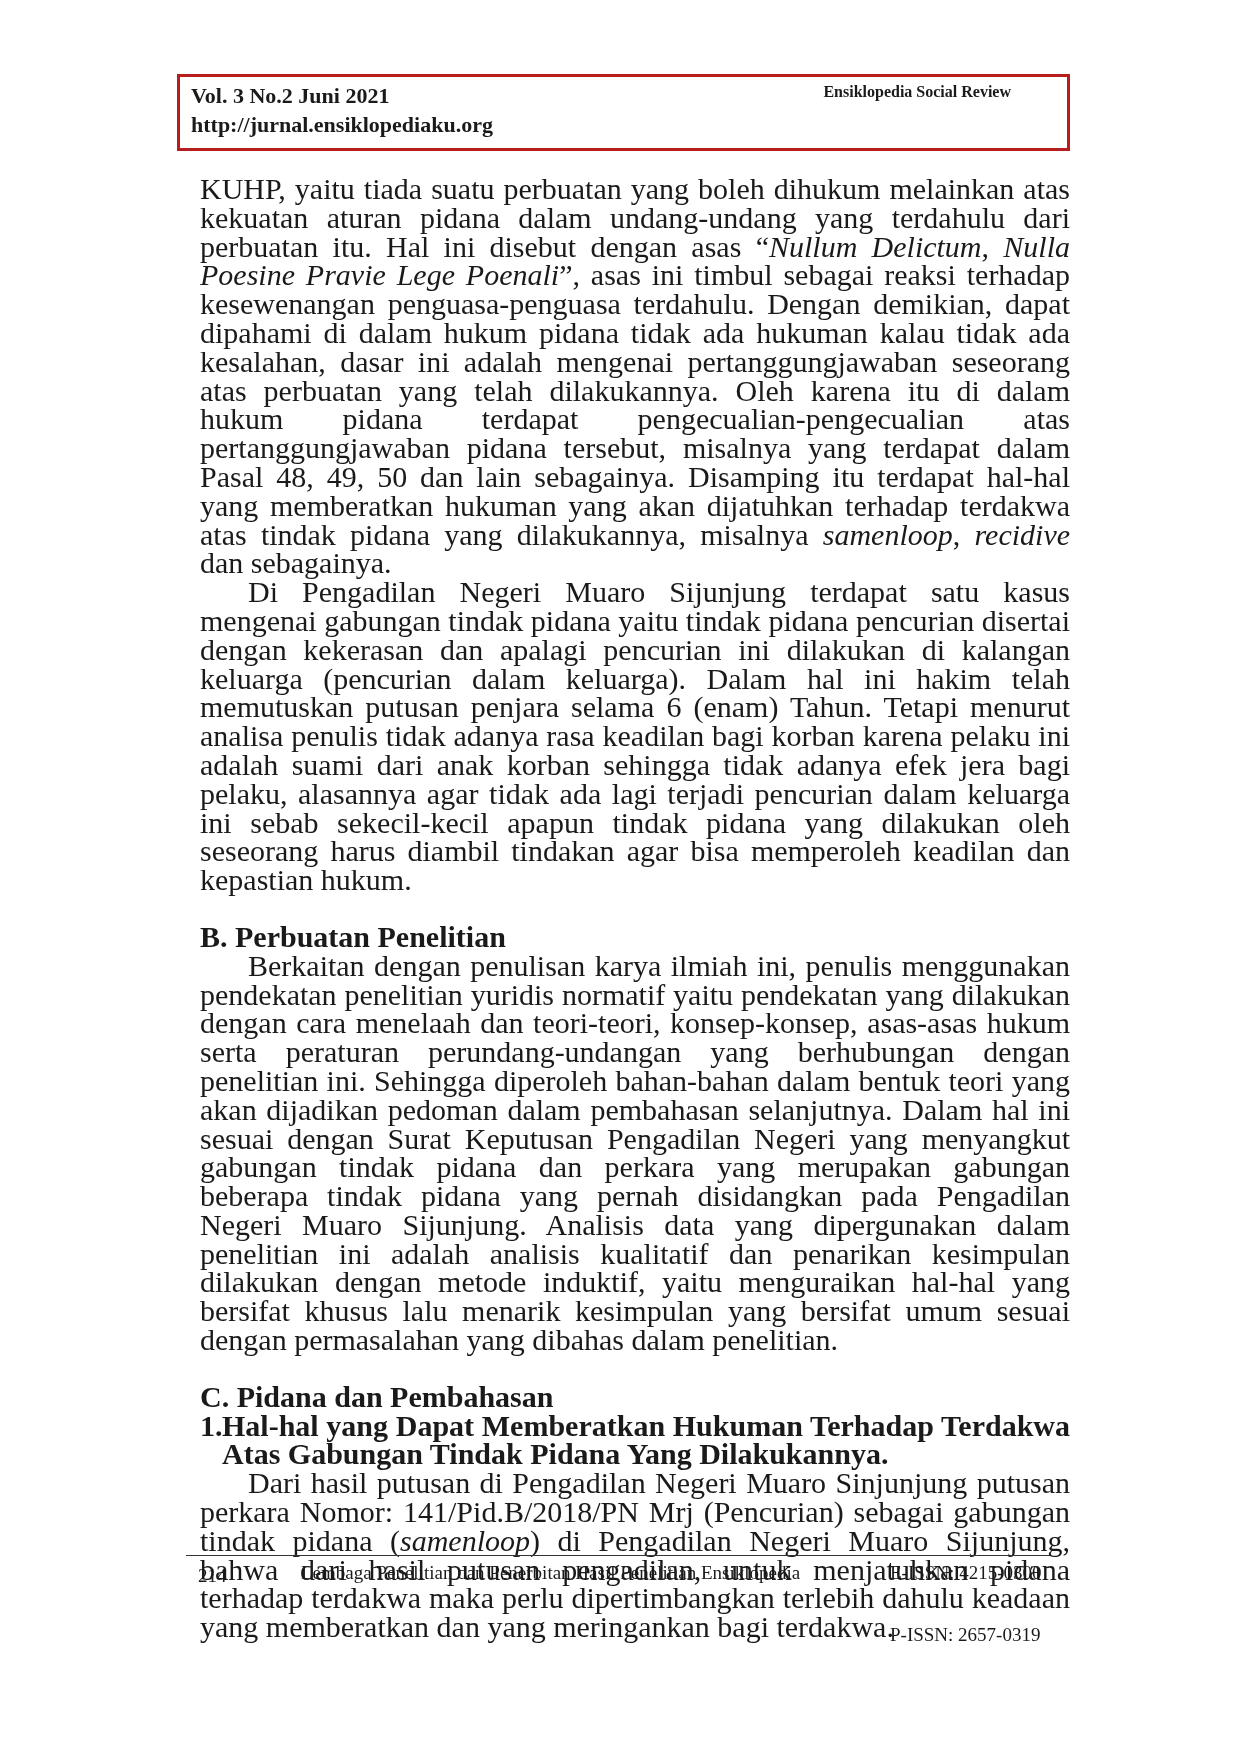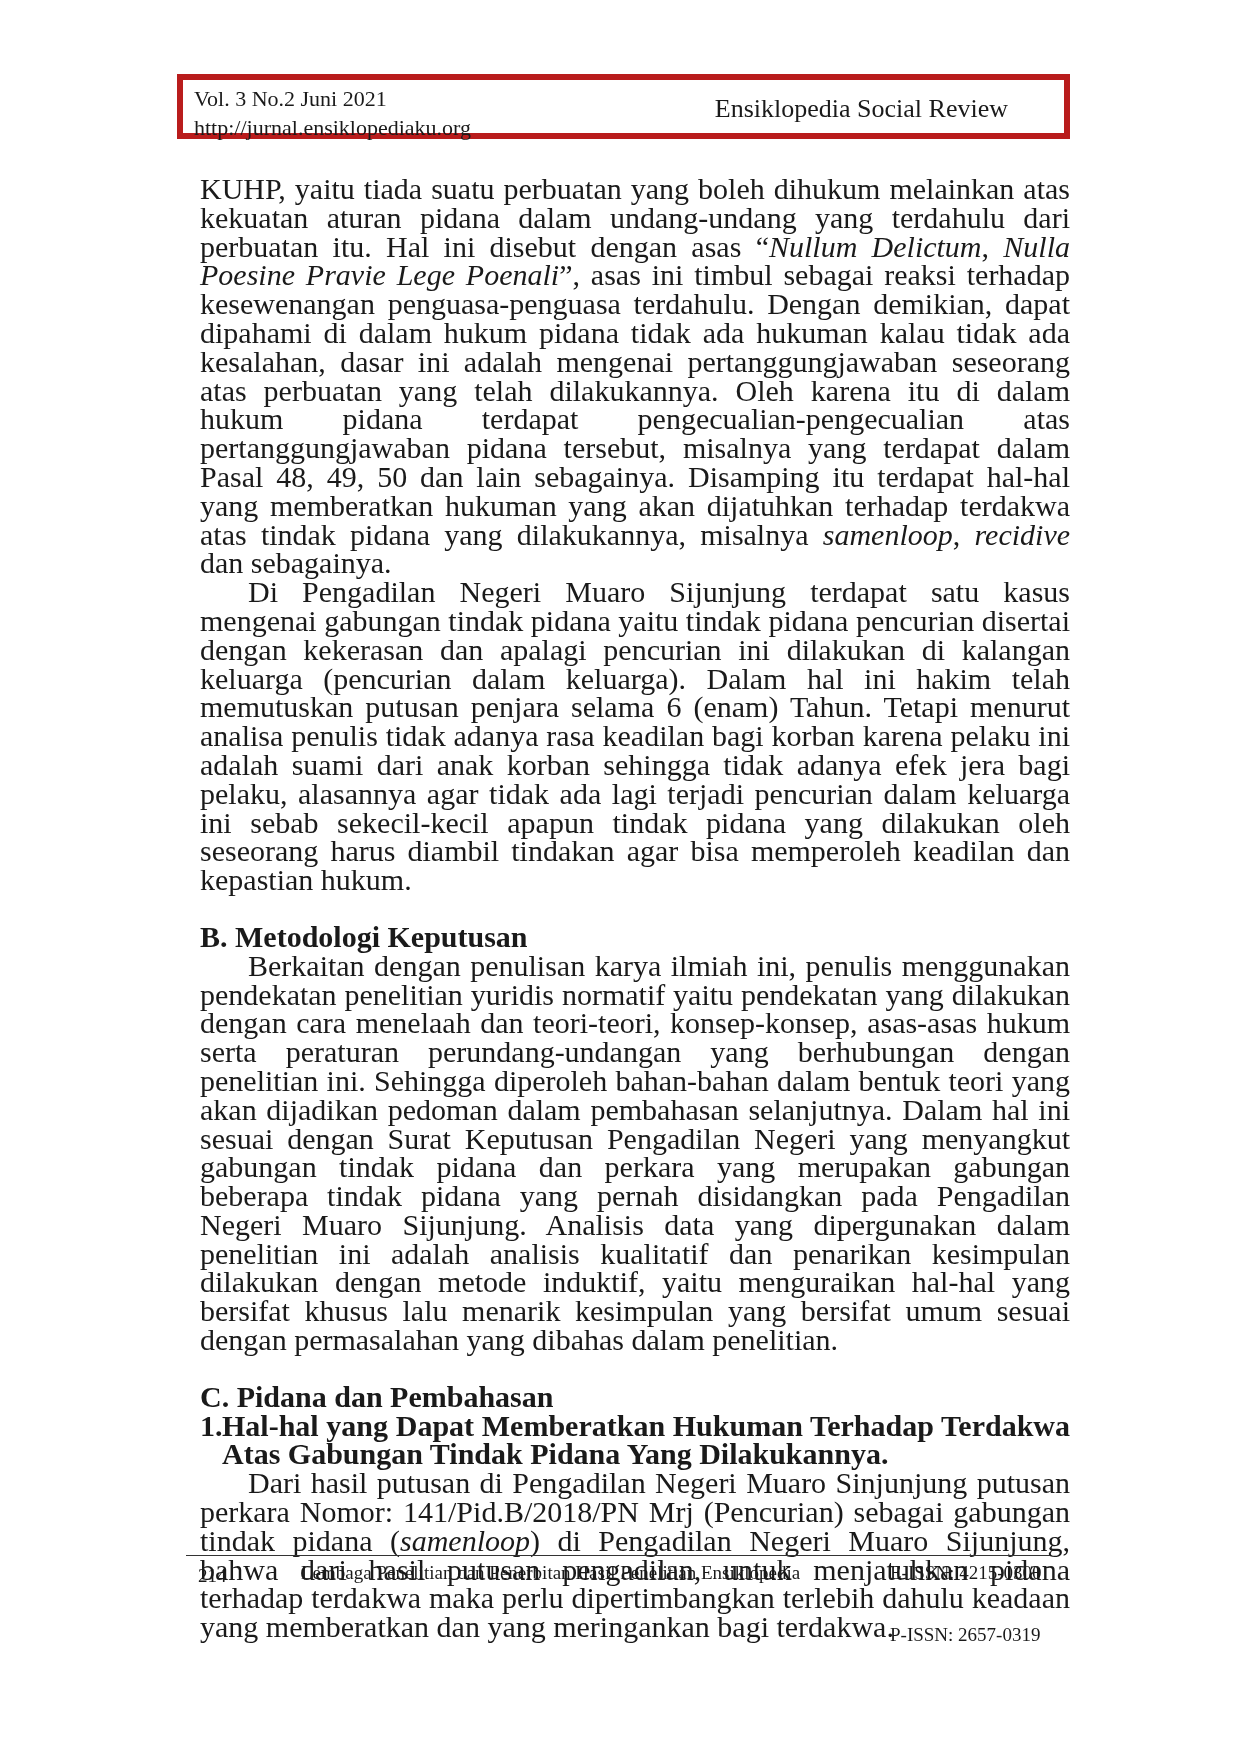--- a/index.html
+++ b/index.html
@@ -1,22 +1,22 @@
 <!DOCTYPE html>
 <html><head>
   <meta charset="utf-8">
   <style>
     html, body { margin: 0; padding: 0; background: #ffffff; }
     body { width: 1240px; height: 1754px; position: relative; overflow: hidden;
            font-family: "Liberation Serif", "DejaVu Serif", serif; color: #1a1a1a; }
-    .header-box { position: absolute; left: 177px; top: 74px; width: 893px; height: 65px;
-                  border: 6px solid #b91c1c; box-sizing: border-box; }
+    .header-box { position: absolute; left: 177px; top: 74px; width: 893px; height: 77px;
+                  border: 3px solid #b91c1c; box-sizing: border-box; font-weight: bold; }
     .header-box .vol { position: absolute; left: 11px; top: 6px; font-size: 22px; }
     .header-box .url { position: absolute; left: 11px; top: 35px; font-size: 22px; }
-    .header-box .journal { position: absolute; right: 56px; top: 6px; font-size: 26px; margin-top: 8px; }
+    .header-box .journal { position: absolute; right: 56px; top: 6px; font-size: 16px; }
     .content { position: absolute; left: 200px; top: 175px; width: 870px; font-size: 30px; line-height: 28.8px; }
     .content p { margin: 0; text-align: justify; }
     .indent { text-indent: 48px; }
     .section-head { font-weight: bold; margin: 0; }
     .gap { height: 28px; }
     .list-head { font-weight: bold; display: flex; margin: 0; }
     .list-head .num { width: 22px; flex: none; }
     .list-head .txt { flex: 1; text-align: justify; }
     .footer-rule { position: absolute; left: 186px; top: 1555px; width: 864px; height: 1px; background: #333; }
     .footer { position: absolute; top: 1562px; left: 0; width: 1240px; font-size: 19px; }
@@ -34,21 +34,21 @@
   <span class="url">http://jurnal.ensiklopediaku.org</span>
   <span class="journal">Ensiklopedia Social Review</span>
 </div>
 
 <div class="content">
   <p><span>KUHP, yaitu tiada suatu perbuatan yang boleh dihukum melainkan atas kekuatan aturan pidana dalam undang-undang yang terdahulu dari perbuatan itu. Hal ini disebut dengan asas “</span><i>Nullum Delictum</i><span>, </span><i>Nulla Poesine Pravie Lege Poenali</i><span>”, asas ini timbul sebagai reaksi terhadap kesewenangan penguasa-penguasa terdahulu. Dengan demikian, dapat dipahami di dalam hukum pidana tidak ada hukuman kalau tidak ada kesalahan, dasar ini adalah mengenai pertanggungjawaban seseorang atas perbuatan yang telah dilakukannya. Oleh karena itu di dalam hukum pidana terdapat pengecualian-pengecualian atas pertanggungjawaban pidana tersebut, misalnya yang terdapat dalam Pasal 48, 49, 50 dan lain sebagainya. Disamping itu terdapat hal-hal yang memberatkan hukuman yang akan dijatuhkan terhadap terdakwa atas tindak pidana yang dilakukannya, misalnya </span><i>samenloop</i><span>, </span><i>recidive</i><span> dan sebagainya.</span></p>
 
   <p class="indent">Di Pengadilan Negeri Muaro Sijunjung terdapat satu kasus mengenai gabungan tindak pidana yaitu tindak pidana pencurian disertai dengan kekerasan dan apalagi pencurian ini dilakukan di kalangan keluarga (pencurian dalam keluarga). Dalam hal ini hakim telah memutuskan putusan penjara selama 6 (enam) Tahun. Tetapi menurut analisa penulis tidak adanya rasa keadilan bagi korban karena pelaku ini adalah suami dari anak korban sehingga tidak adanya efek jera bagi pelaku, alasannya agar tidak ada lagi terjadi pencurian dalam keluarga ini sebab sekecil-kecil apapun tindak pidana yang dilakukan oleh seseorang harus diambil tindakan agar bisa memperoleh keadilan dan kepastian hukum.</p>
 
   <div class="gap"></div>
-  <p class="section-head">B. Metodologi Keputusan</p>
+  <p class="section-head">B. Perbuatan Penelitian</p>
   <p class="indent">Berkaitan dengan penulisan karya ilmiah ini, penulis menggunakan pendekatan penelitian yuridis normatif yaitu pendekatan yang dilakukan dengan cara menelaah dan teori-teori, konsep-konsep, asas-asas hukum serta peraturan perundang-undangan yang berhubungan dengan penelitian ini. Sehingga diperoleh bahan-bahan dalam bentuk teori yang akan dijadikan pedoman dalam pembahasan selanjutnya. Dalam hal ini sesuai dengan Surat Keputusan Pengadilan Negeri yang menyangkut gabungan tindak pidana dan perkara yang merupakan gabungan beberapa tindak pidana yang pernah disidangkan pada Pengadilan Negeri Muaro Sijunjung. Analisis data yang dipergunakan dalam penelitian ini adalah analisis kualitatif dan penarikan kesimpulan dilakukan dengan metode induktif, yaitu menguraikan hal-hal yang bersifat khusus lalu menarik kesimpulan yang bersifat umum sesuai dengan permasalahan yang dibahas dalam penelitian.</p>
 
   <div class="gap"></div>
   <p class="section-head">C. Pidana dan Pembahasan</p>
   <div class="list-head">
     <span class="num">1.</span>
     <span class="txt">Hal-hal yang Dapat Memberatkan Hukuman Terhadap Terdakwa Atas Gabungan Tindak Pidana Yang Dilakukannya.</span>
   </div>
   <p class="indent"><span>Dari hasil putusan di Pengadilan Negeri Muaro Sinjunjung putusan perkara Nomor: 141/Pid.B/2018/PN Mrj (Pencurian) sebagai gabungan tindak pidana (</span><i>samenloop</i><span>) di Pengadilan Negeri Muaro Sijunjung, bahwa dari hasil putusan pengadilan, untuk menjatuhkan pidana terhadap terdakwa maka perlu dipertimbangkan terlebih dahulu keadaan yang memberatkan dan yang meringankan bagi terdakwa.</span></p>
 </div>

